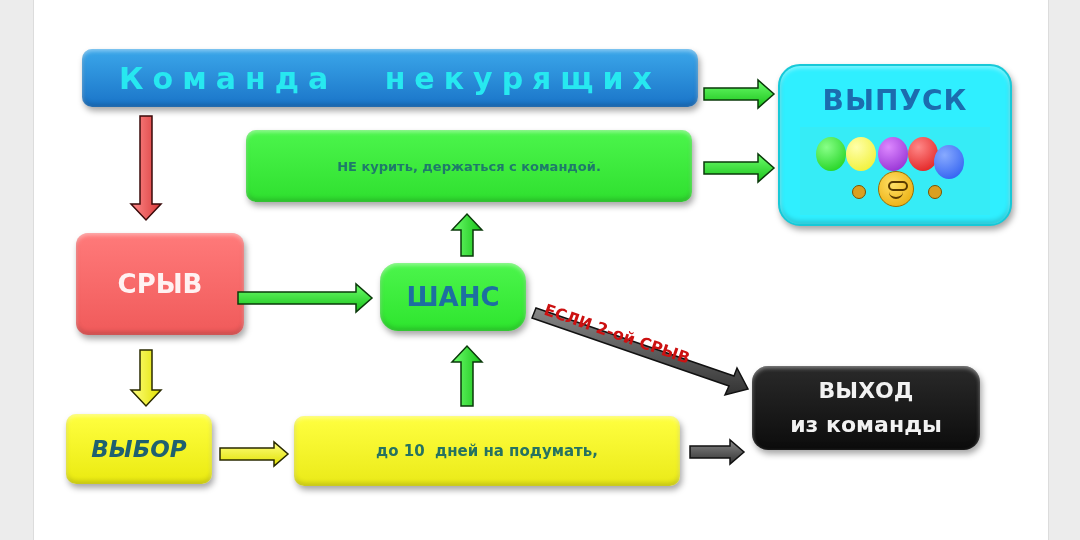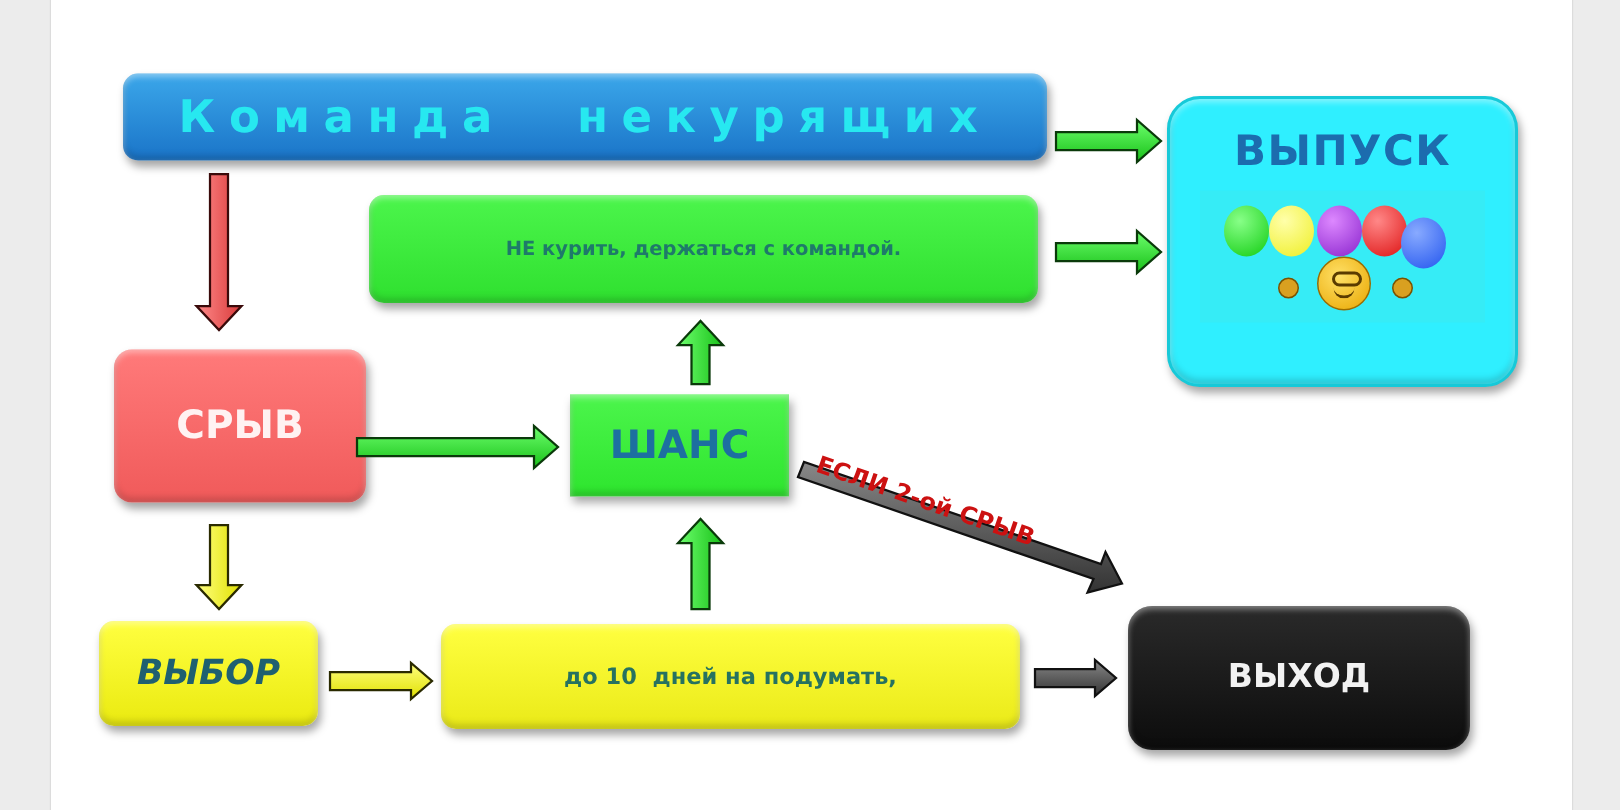--- a/index.html
+++ b/index.html
@@ -6,42 +6,42 @@
   body { width:1080px; height:540px; position:relative; background:#ececec; overflow:hidden;
          font-family:"DejaVu Sans", "Liberation Sans", sans-serif; }
   .page { position:absolute; left:33px; top:0; width:1014px; height:540px; background:#ffffff;
           border-left:1px solid #dcdcdc; border-right:1px solid #dcdcdc; }
   .box { position:absolute; border-radius:14px; display:flex; align-items:center; justify-content:center;
          text-align:center; font-weight:bold; box-sizing:border-box;
          box-shadow: 2px 4px 6px rgba(0,0,0,0.35), inset 0 2px 4px rgba(255,255,255,0.45), inset 0 -3px 5px rgba(0,0,0,0.18); }
   .team { left:82px; top:49px; width:616px; height:58px; border-radius:10px;
           background:linear-gradient(#3ba7ea,#1a74c8); color:#27e8f0; font-size:30px; letter-spacing:9px; }
   .team span { word-spacing:28px; }
-  .release { left:778px; top:64px; width:234px; height:194px; border-radius:22px;
+  .release { left:778px; top:64px; width:234px; height:162px; border-radius:22px;
              background:#2fefff; flex-direction:column; justify-content:flex-start; border:2px solid #17c9d8; }
   .release .title { color:#1c6cae; font-size:28px; margin-top:18px; letter-spacing:1px; }
   .release .pic { width:190px; height:88px; margin-top:10px; background:#36ecf6; position:relative; }
   .balloon { position:absolute; top:10px; width:30px; height:34px; border-radius:50%; }
   .smiley { position:absolute; left:78px; top:44px; width:34px; height:34px; border-radius:50%;
             background:radial-gradient(circle at 40% 35%, #ffe066, #e8a600); border:1px solid #9b6c00; }
   .smiley::before { content:""; position:absolute; left:9px; top:9px; width:16px; height:6px; border:2px solid #5a3b00; border-radius:6px; }
   .smiley::after { content:""; position:absolute; left:10px; top:20px; width:14px; height:5px; border-bottom:2px solid #5a3b00; border-radius:0 0 8px 8px; }
   .hand { position:absolute; top:58px; width:12px; height:12px; border-radius:50%; background:#d9a020; border:1px solid #7b5200; }
   .rule { left:246px; top:130px; width:446px; height:72px; border-radius:10px;
           background:linear-gradient(#4cf54c,#2fe02f); color:#1e7a6a; font-size:13px; }
   .relapse { left:76px; top:233px; width:168px; height:102px; border-radius:12px;
              background:linear-gradient(#ff7a7a,#f05a5a); color:#fff2f2; font-size:26px; }
-  .chance { left:380px; top:263px; width:146px; height:68px; border-radius:0;
+  .chance { left:380px; top:263px; width:146px; height:68px; border-radius:18px;
             background:linear-gradient(#4cf54c,#2ee52e); color:#1d6fa0; font-size:26px; }
   .choice { left:66px; top:414px; width:146px; height:70px; border-radius:10px;
             background:linear-gradient(#ffff40,#eaea10); color:#1f6070; font-size:23px;font-style:italic; }
   .think { left:294px; top:416px; width:386px; height:70px; border-radius:10px;
            background:linear-gradient(#ffff40,#eaea18); color:#267260; font-size:15px; flex-direction:column; line-height:23px; }
-  .exit { left:752px; top:366px; width:228px; height:96px; border-radius:16px;
-          background:linear-gradient(#2a2a2a,#0c0c0c); color:#f2f2f2; font-size:22px; flex-direction:column; line-height:34px;margin-top:38px; }
+  .exit { left:752px; top:366px; width:228px; height:84px; border-radius:16px;
+          background:linear-gradient(#2a2a2a,#0c0c0c); color:#f2f2f2; font-size:22px; flex-direction:column; line-height:34px; }
   .arrow { position:absolute; }
   .cond-label { position:absolute; left:548px; top:300px; color:#cc1111; font-weight:bold; font-size:16px;
                 transform:rotate(19deg); transform-origin:left top; white-space:nowrap; }
 </style>
 </head>
 <body>
 
 <div class="page"></div>
 
 <div class="box team">
@@ -77,20 +77,21 @@
 <div class="box choice">
   <span>ВЫБОР</span>
 </div>
 
 <div class="box think">
   <span style="white-space:pre;text-align:center;">до 10  дней на подумать,</span>
 </div>
 
 <div class="box exit">
   <span>ВЫХОД</span>
+  <span>из команды</span>
 </div>
 
 <svg class="arrow" width="1080" height="540" style="left:0;top:0;pointer-events:none;">
   <defs>
     <linearGradient id="gG" x1="0" y1="0" x2="0" y2="1">
         <stop offset="0" stop-color="#6dff6d"></stop>
         <stop offset="1" stop-color="#18c018"></stop>
       </linearGradient>
     <linearGradient id="gGv" x1="0" y1="0" x2="1" y2="0">
         <stop offset="0" stop-color="#6dff6d"></stop>

